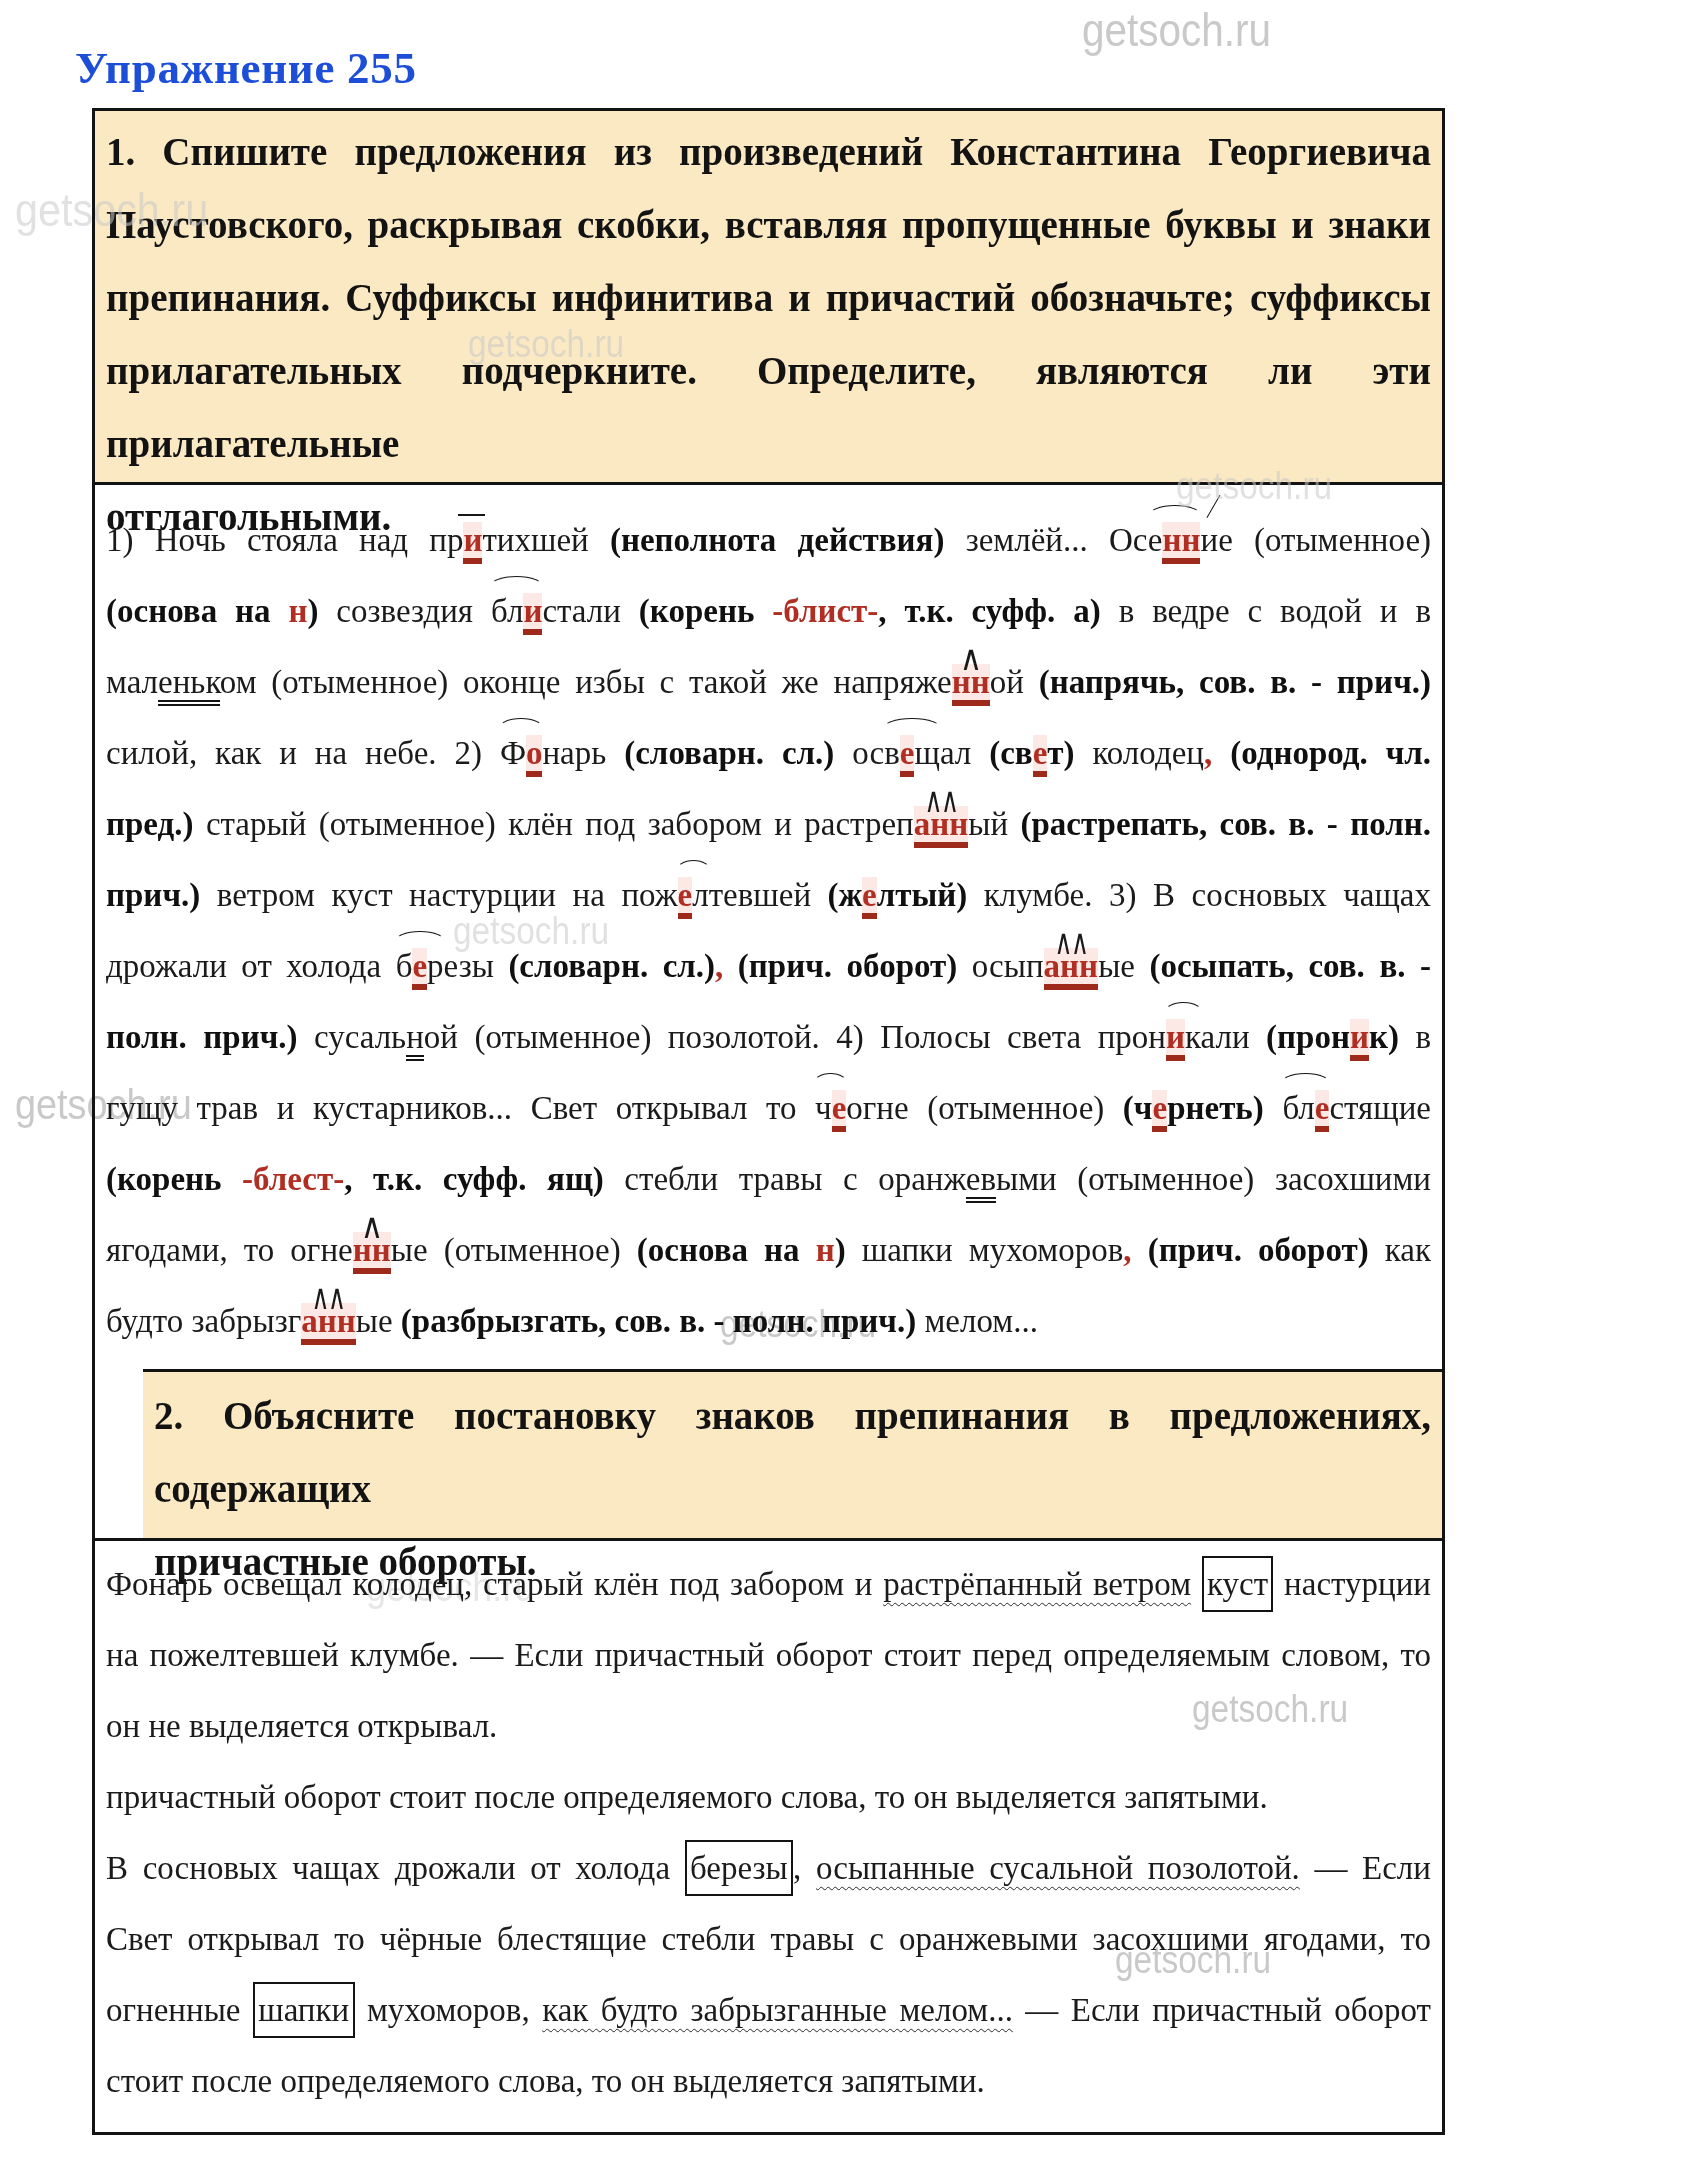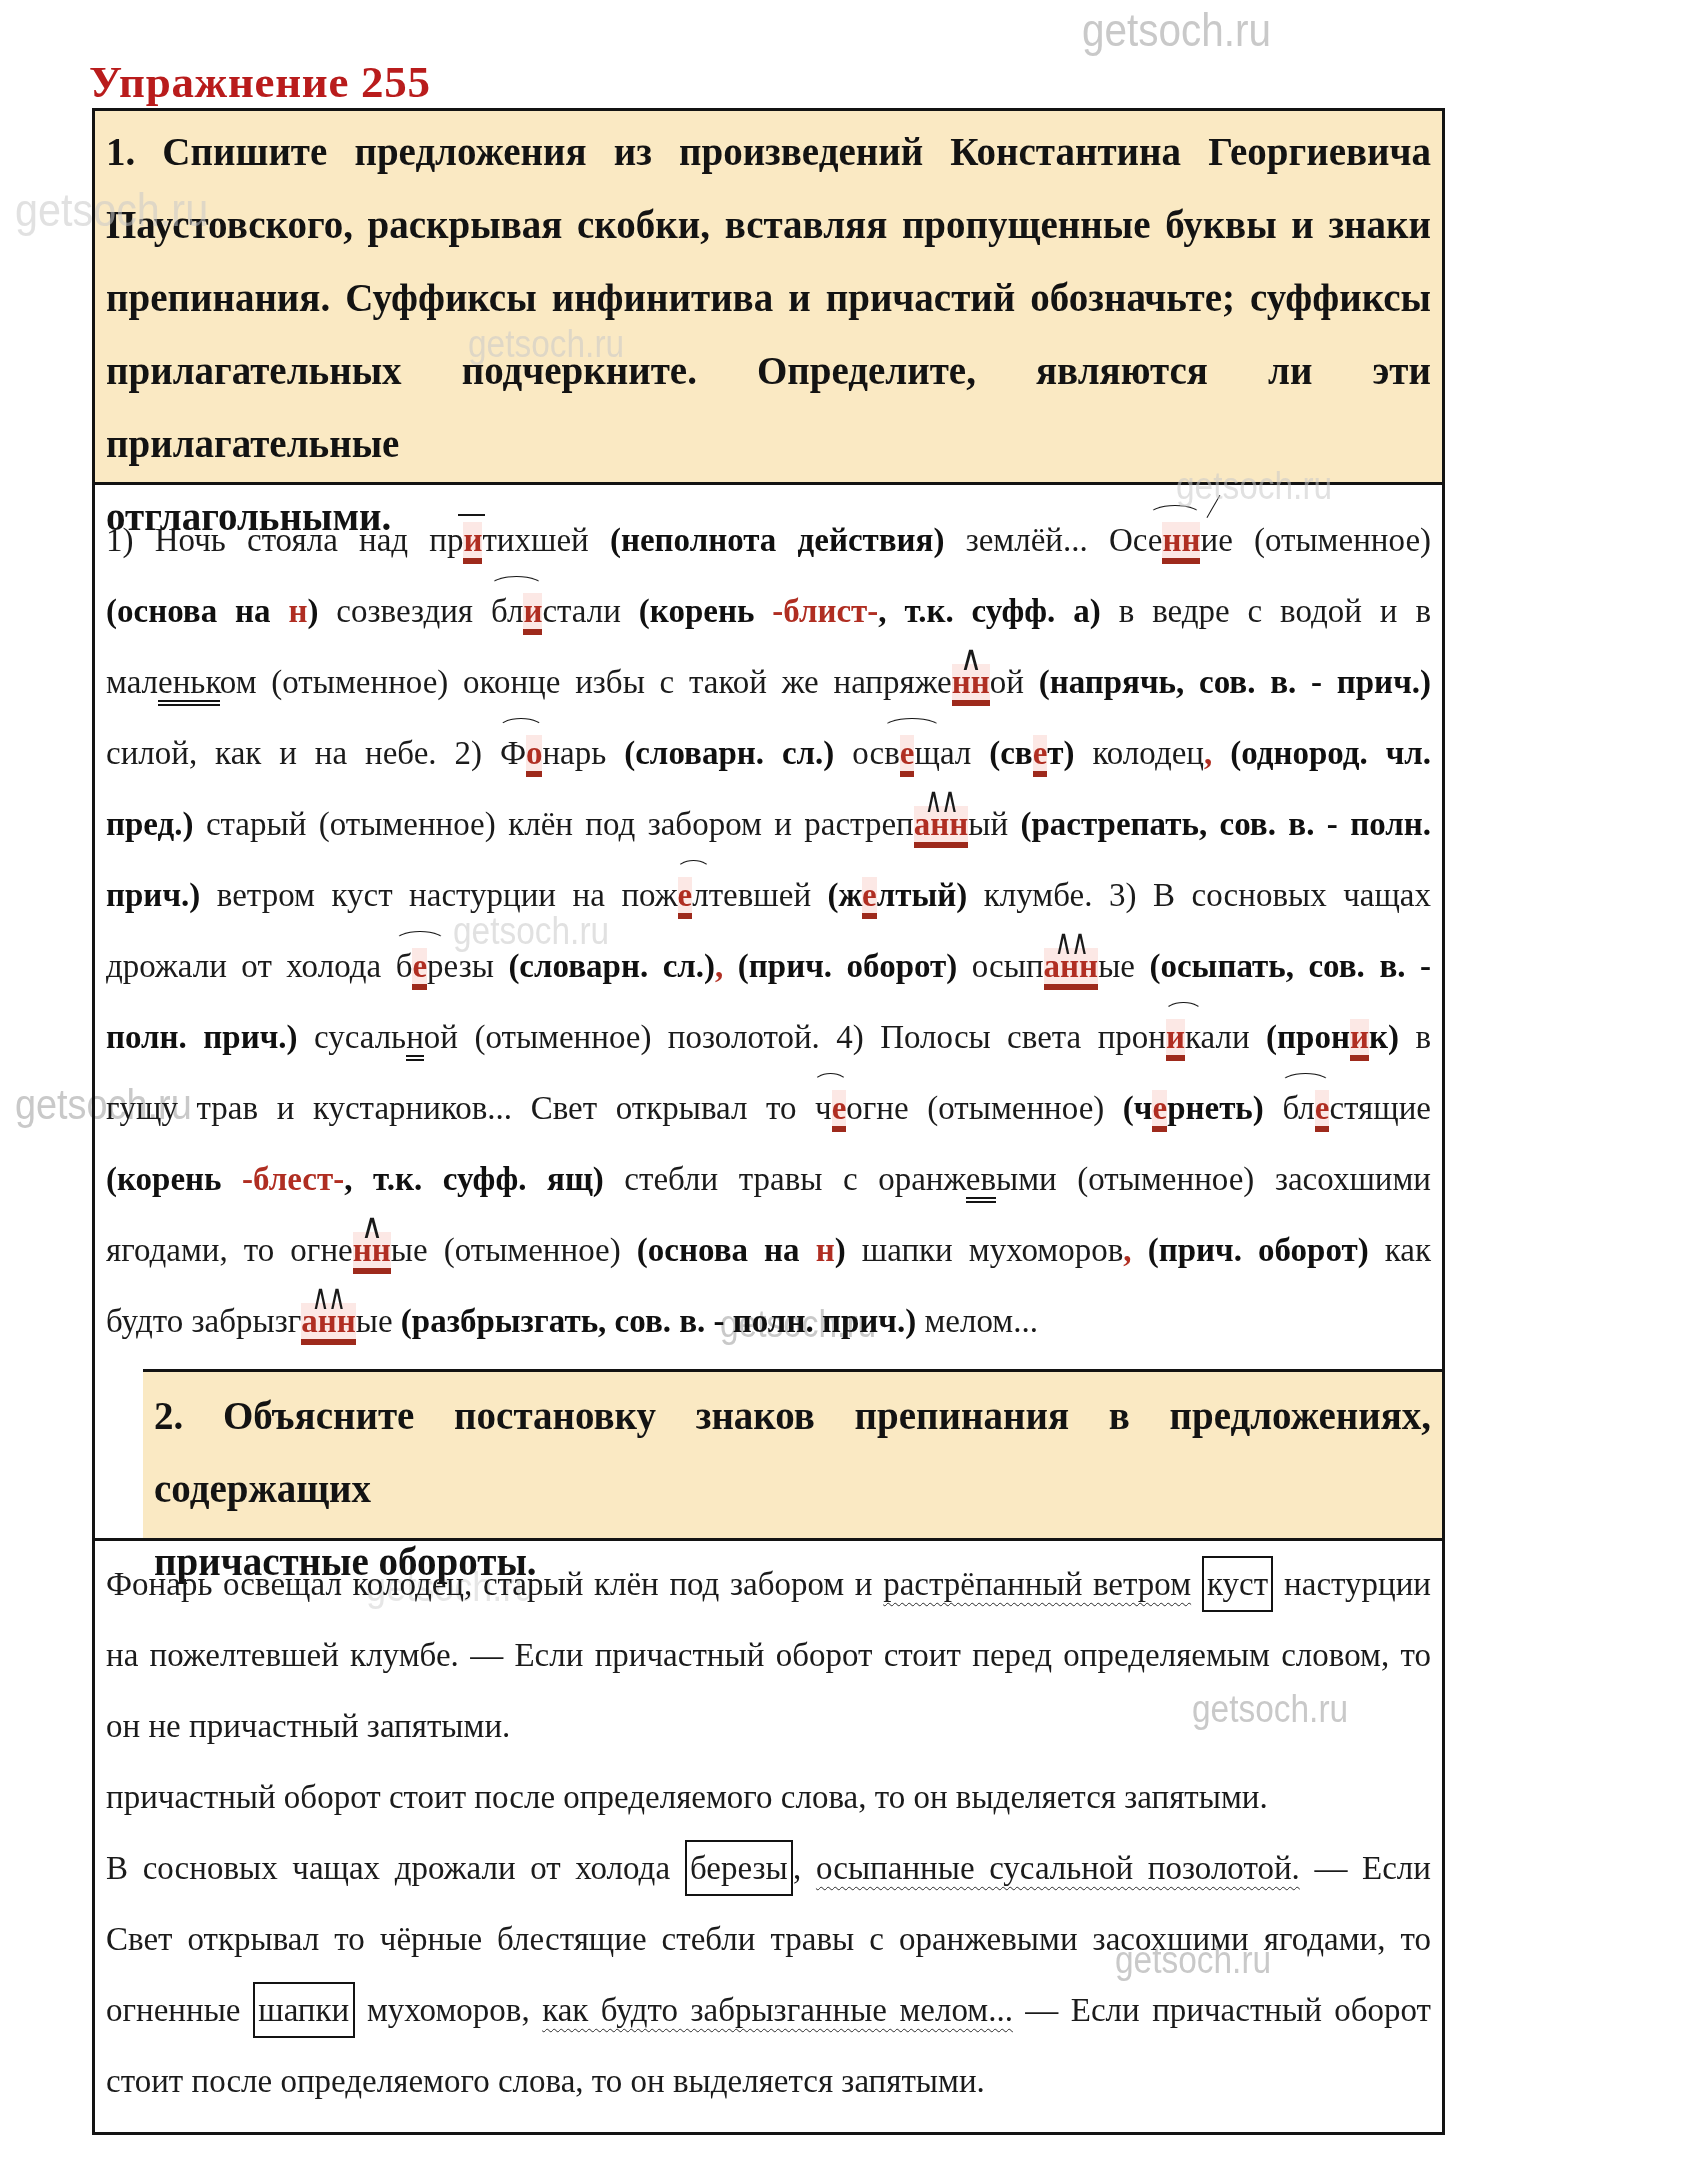--- a/index.html
+++ b/index.html
@@ -3,22 +3,22 @@
 <meta charset="utf-8">
 <style>
   html,body{margin:0;padding:0;}
   body{
     width:1684px;height:2183px;position:relative;background:#ffffff;
     font-family:"Liberation Serif","DejaVu Serif",serif;color:#1b1b1b;
     overflow:hidden;
   }
   
   .title{
-    position:absolute;left:75px;top:42px;margin:14px;
-    font-size:45px;font-weight:700;color:#b91c1c;letter-spacing:0.7px;
+    position:absolute;left:75px;top:42px;margin:0;
+    font-size:45px;font-weight:700;color:#1d4ed8;letter-spacing:0.7px;
     z-index:3;
   }
   
   .wm{
     position:absolute;z-index:0;
     font-family:"Liberation Sans","DejaVu Sans",sans-serif;
     color:#c9c9c9;white-space:nowrap;
     transform:scaleX(0.88);transform-origin:left top;
     pointer-events:none;
   }
@@ -119,21 +119,21 @@
       <div class="line"><span>ягодами, то огне</span><span class="rb ru caret">нн</span><span>ые (отыменное) </span><span class="b">(основа на </span><span class="rb">н</span><span class="b">)</span><span> шапки мухоморов</span><span class="rb">,</span><span> </span><span class="b">(прич. оборот)</span><span> как</span></div>
       <div class="line last"><span>будто забрызг</span><span class="rb ru caret2">анн</span><span>ые </span><span class="b">(разбрызгать, сов. в. - полн. прич.)</span><span> мелом...</span></div>
     </section>
   <section class="sec beige" id="task2">
       <div class="line"><span>2. Объясните постановку знаков препинания в предложениях, содержащих</span></div>
       <div class="line last"><span>причастные обороты.</span></div>
     </section>
   <section class="sec white" id="answer2">
       <div class="line"><span>Фонарь освещал колодец, старый клён под забором и </span><span class="wavy">растрёпанный ветром</span><span> </span><span class="box">куст</span><span> настурции</span></div>
       <div class="line"><span>на пожелтевшей клумбе. — Если причастный оборот стоит перед определяемым словом, то</span></div>
-      <div class="line last"><span>он не причастный запятыми.</span></div>
+      <div class="line last"><span>он не выделяется открывал.</span></div>
       <div class="line last"><span>причастный оборот стоит после определяемого слова, то он выделяется запятыми.</span></div>
       <div class="line"><span>В сосновых чащах дрожали от холода </span><span class="box">березы</span><span>, </span><span class="wavy">осыпанные сусальной позолотой.</span><span> — Если</span></div>
       <div class="line"><span>Свет открывал то чёрные блестящие стебли травы с оранжевыми засохшими ягодами, то</span></div>
       <div class="line"><span>огненные </span><span class="box">шапки</span><span> мухоморов, </span><span class="wavy">как будто забрызганные мелом...</span><span> — Если причастный оборот</span></div>
       <div class="line last"><span>стоит после определяемого слова, то он выделяется запятыми.</span></div>
     </section>
 </div>
 
 
 </body></html>

